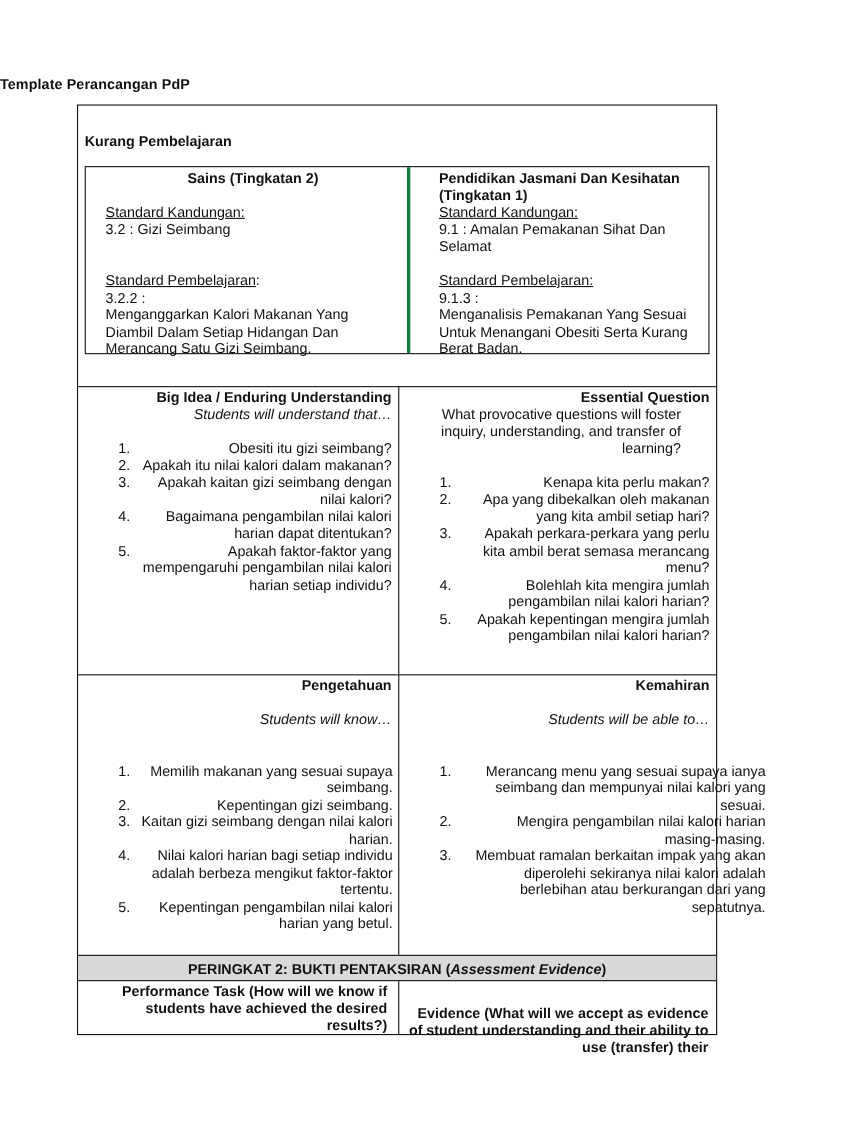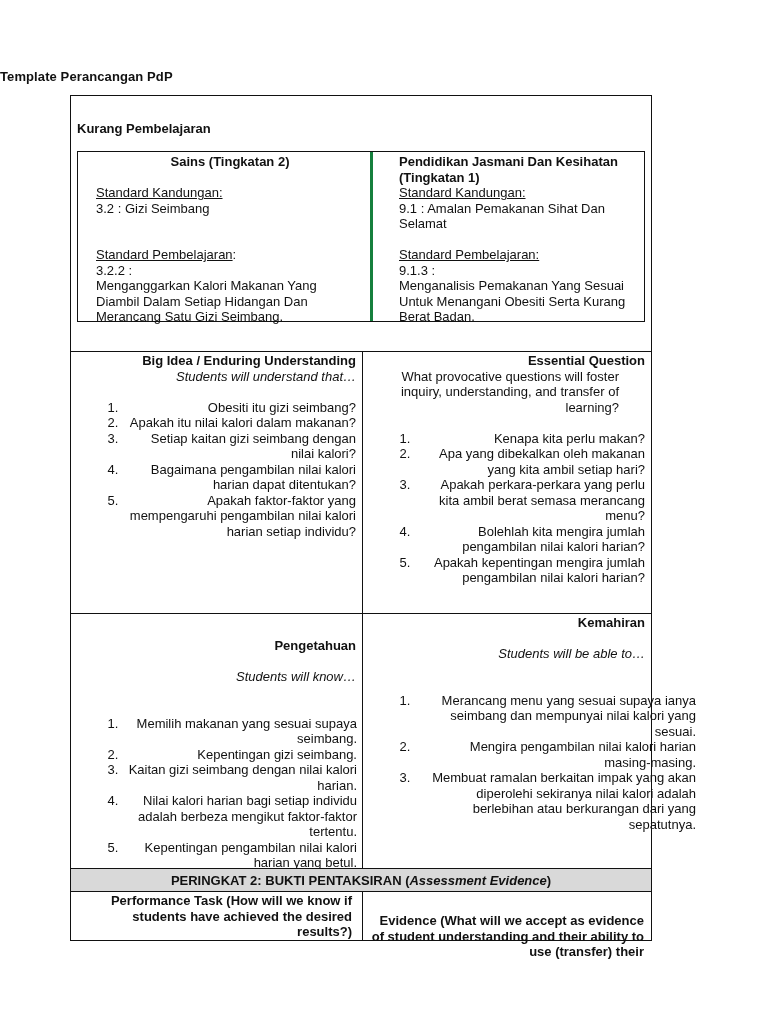--- a/index.html
+++ b/index.html
@@ -142,40 +142,40 @@
 
   <div class="hline" style="top:517px"></div>
 
   <div class="cell" style="left:0; top:256px; width:291px;">
     <div class="bold">Big Idea / Enduring Understanding</div>
     <div class="it">Students will understand that…</div>
     <div class="gap"></div>
     <ol class="items">
       <li>Obesiti itu gizi seimbang?</li>
       <li>Apakah itu nilai kalori dalam makanan?</li>
-      <li>Setiap kaitan gizi seimbang dengan nilai kalori?</li>
+      <li>Apakah kaitan gizi seimbang dengan nilai kalori?</li>
       <li>Bagaimana pengambilan nilai kalori harian dapat ditentukan?</li>
       <li>Apakah faktor-faktor yang mempengaruhi pengambilan nilai kalori harian setiap individu?</li>
     </ol>
   </div>
 
   <div class="cell" style="left:292px; top:256px; width:288px;">
     <div class="bold">Essential Question</div>
     <div style="width:250px">What provocative questions will foster inquiry, understanding, and transfer of learning?</div>
     <div class="gap"></div>
     <ol class="items">
       <li>Kenapa kita perlu makan?</li>
       <li>Apa yang dibekalkan oleh makanan yang kita ambil setiap hari?</li>
       <li>Apakah perkara-perkara yang perlu kita ambil berat semasa merancang menu?</li>
       <li>Bolehlah kita mengira jumlah pengambilan nilai kalori harian?</li>
       <li>Apakah kepentingan mengira jumlah pengambilan nilai kalori harian?</li>
     </ol>
   </div>
 
-  <div class="cell" style="left:0; top:541px; width:291px;">
+  <div class="cell" style="left:0; top:518px; width:291px;">
     <div class="bold">Pengetahuan</div>
     <div class="gap"></div>
     <div class="it">Students will know…</div>
     <div class="gap"></div>
     <div class="gap"></div>
     <ol class="items" style="width:235px">
       <li>Memilih makanan yang sesuai supaya seimbang.</li>
       <li>Kepentingan gizi seimbang.</li>
       <li>Kaitan gizi seimbang dengan nilai kalori harian.</li>
       <li>Nilai kalori harian bagi setiap individu adalah berbeza mengikut faktor-faktor tertentu.</li>

